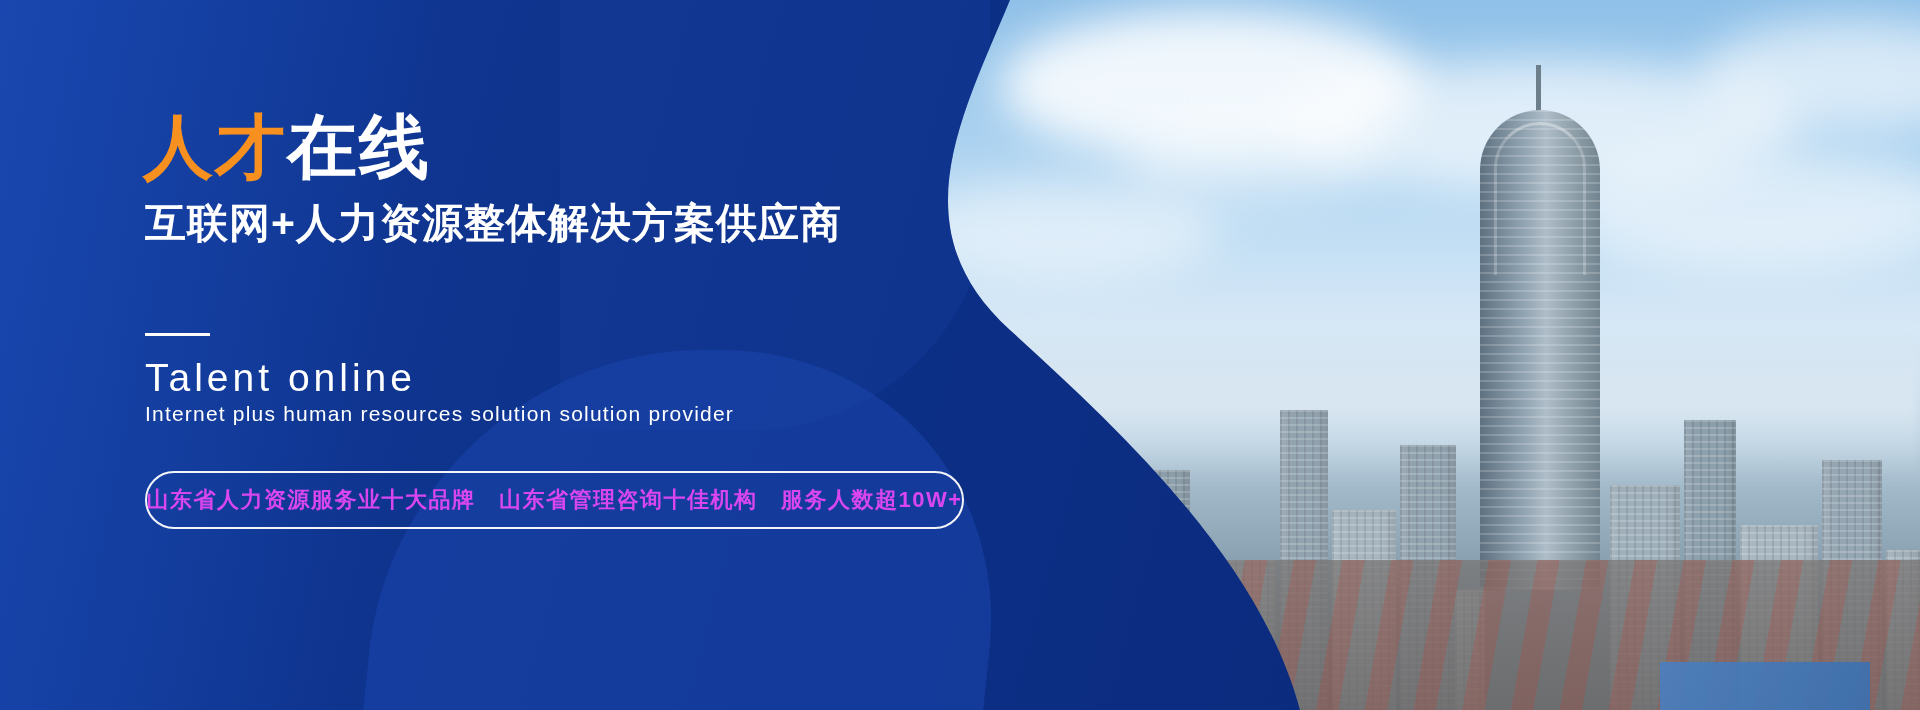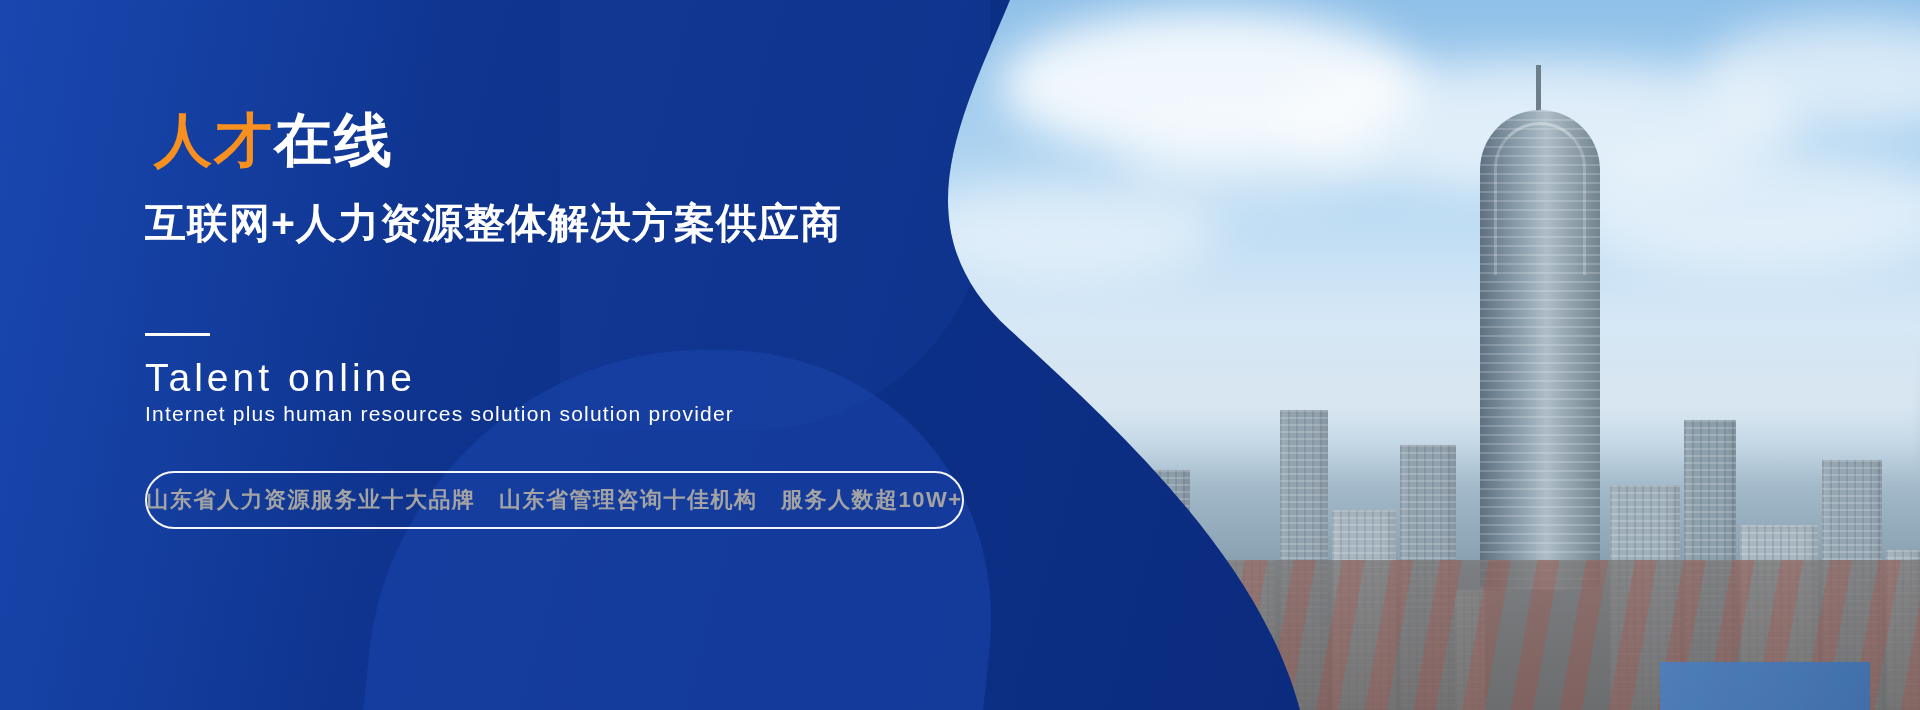--- a/index.html
+++ b/index.html
@@ -148,27 +148,26 @@
 
   
   .content {
     position: absolute;
     left: 143px; top: 0;
     width: 860px; height: 710px;
   }
 
   .title {
     position: absolute;
-    left: 11px; top: 112px;
-    font-size: 58px;
+    left: 0; top: 112px;
+    font-size: 70px;
     font-weight: 700;
     letter-spacing: 2px;
     line-height: 1;
     white-space: nowrap;
-    font-family: Liberation Serif, serif;
   }
   .title .t-orange { color: #F7901E; }
   .title .t-white  { color: #ffffff; }
 
   .subtitle {
     position: absolute;
     left: 2px; top: 196px;
     font-size: 41px;
     font-weight: 700;
     color: #ffffff;
@@ -209,21 +208,21 @@
     width: 815px; height: 54px;
     border: 2px solid rgba(255,255,255,0.95);
     border-radius: 30px;
     display: flex;
     align-items: center;
     justify-content: center;
   }
   .badge-text {
     font-size: 22px;
     font-weight: 700;
-    color: #a3a3a3;
+    color: #d946ef;
     letter-spacing: 1.5px;
     white-space: nowrap;
   }
 </style>
 </head>
 <body>
 
 <div id="banner">
 
   <div class="photo">

